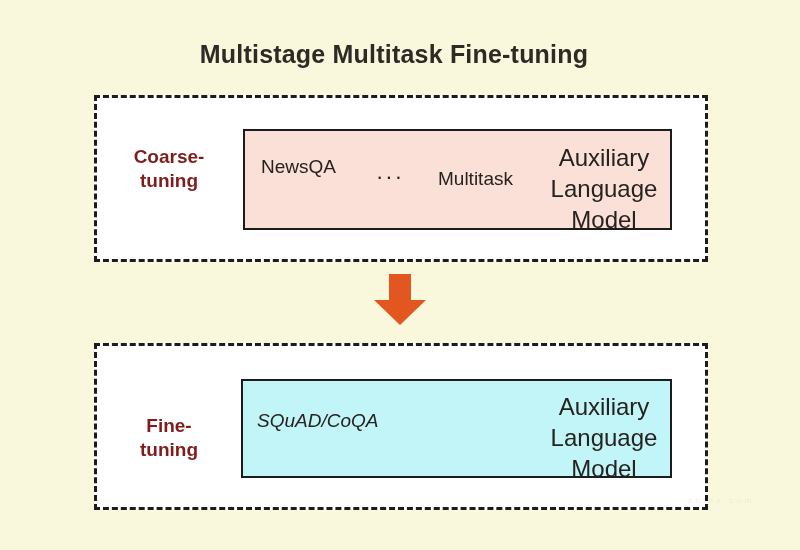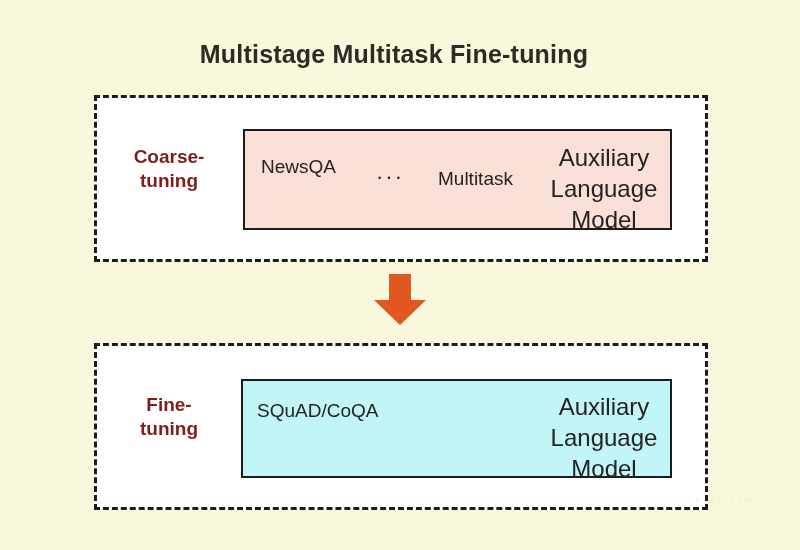--- a/index.html
+++ b/index.html
@@ -66,21 +66,21 @@
     line-height: 1.28;
     white-space: pre-line;
   }
   #stage-label-coarse {
     left: 104px;
     top: 145px;
     width: 130px;
   }
   #stage-label-fine {
     left: 104px;
-    top: 393px;
+    top: 414px;
     width: 130px;
   }
 
   
   .task-box {
     position: absolute;
     border: 2px solid #1c1c1c;
     box-sizing: border-box;
   }
   #task-box-coarse {
@@ -100,21 +100,21 @@
 
   
   .dataset-label {
     position: absolute;
     font-size: 19px;
     color: #262220;
     white-space: nowrap;
   }
   #dataset-newsqa    { left: 261px; top: 156px; }
   #dataset-multinli  { left: 438px; top: 168px; }
-  #dataset-squadcoqa { left: 257px; top: 400px; }
+  #dataset-squadcoqa { left: 257px; top: 410px; font-style: italic; }
 
   .ellipsis-dots {
     position: absolute;
     left: 376px;
     top: 166px;
     font-size: 22px;
     letter-spacing: 2px;
     color: #262220;
     line-height: 1;
   }

